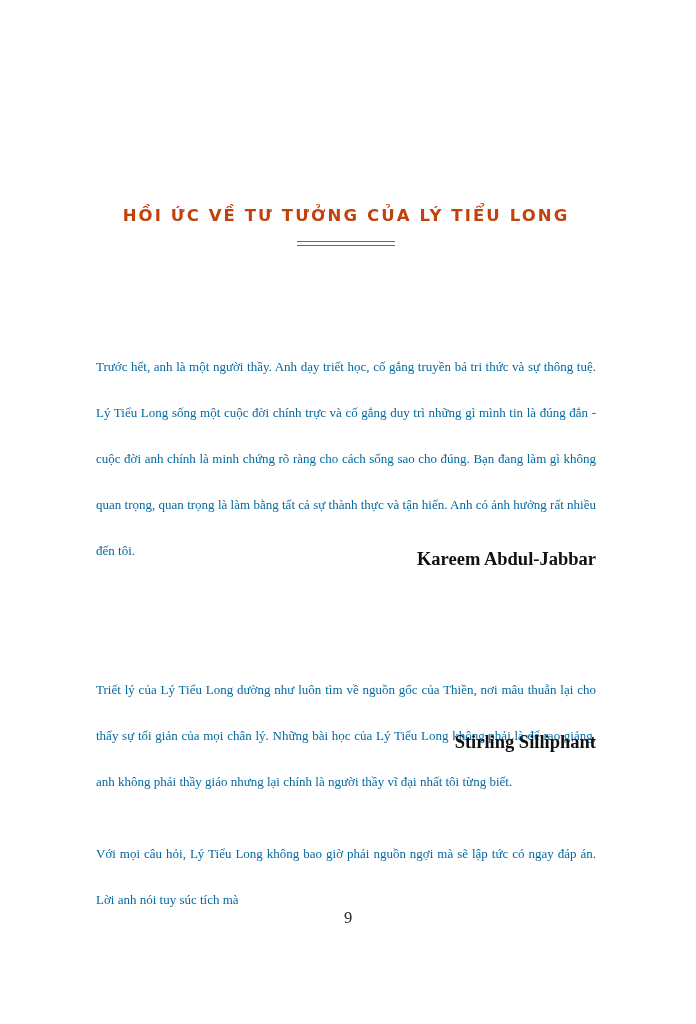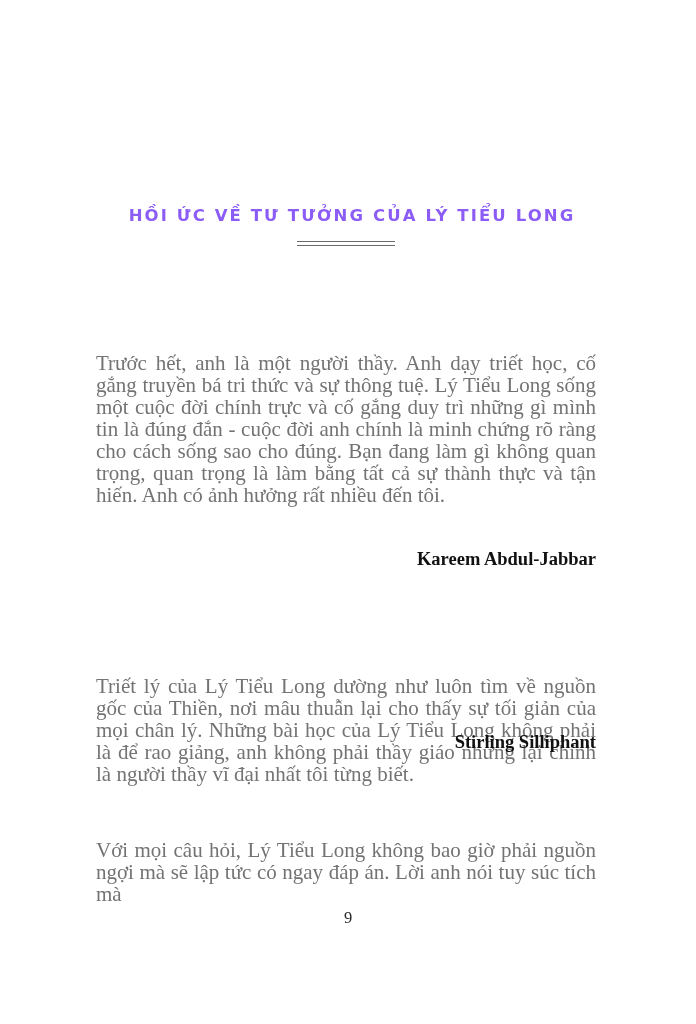--- a/index.html
+++ b/index.html
@@ -26,28 +26,28 @@
   .content {
     position: absolute;
     left: 96px;
     top: 0;
     width: 500px;
     height: 1024px;
   }
   .chapter-title {
     position: absolute;
     top: 206px;
-    left: 6px;
+    left: 0;
     width: 500px;
     text-align: center;
     font-family: "DejaVu Sans", sans-serif;
     font-weight: bold;
     font-size: 16.5px;
     letter-spacing: 2.1px;
-    color: #8b5cf6;
+    color: #c2410c;
     white-space: nowrap;
   }
   .title-rule {
     position: absolute;
     top: 241px;
     left: 201px;
     width: 98px;
     height: 7px;
   }
   .title-rule .line {
@@ -57,24 +57,24 @@
     height: 1px;
     background: #6a6a6a;
   }
   .title-rule .line.l1 { top: 0; }
   .title-rule .line.l2 { top: 4px; }
 
   .body-block {
     position: absolute;
     left: 0;
     width: 500px;
-    font-size: 21px;
-    line-height: 22px;
+    font-size: 13px;
+    line-height: 46px;
     text-align: justify;
-    color: #737373;
+    color: #0369a1;
   }
   .body-block.b1 { top: 331px; }
   .body-block.b2 { top: 654px; }
   .body-block.b3 { top: 818px; }
 
   .attrib {
     position: absolute;
     left: 0;
     width: 500px;
     text-align: right;

